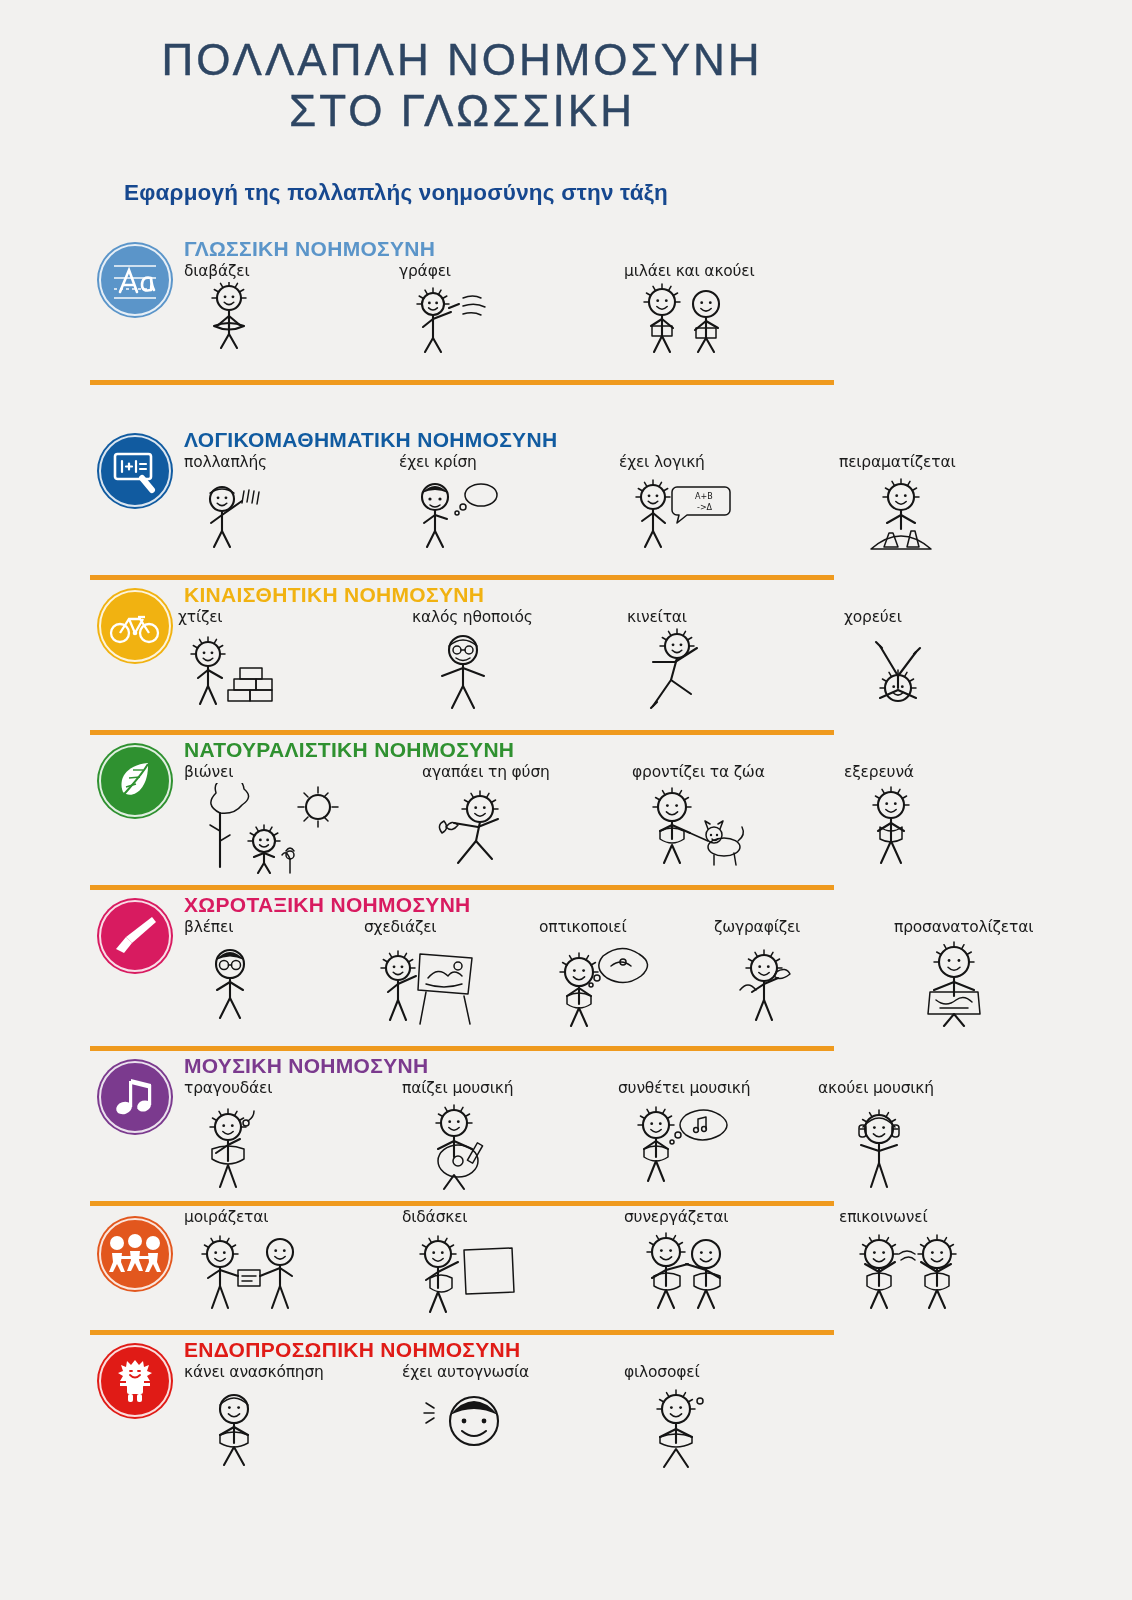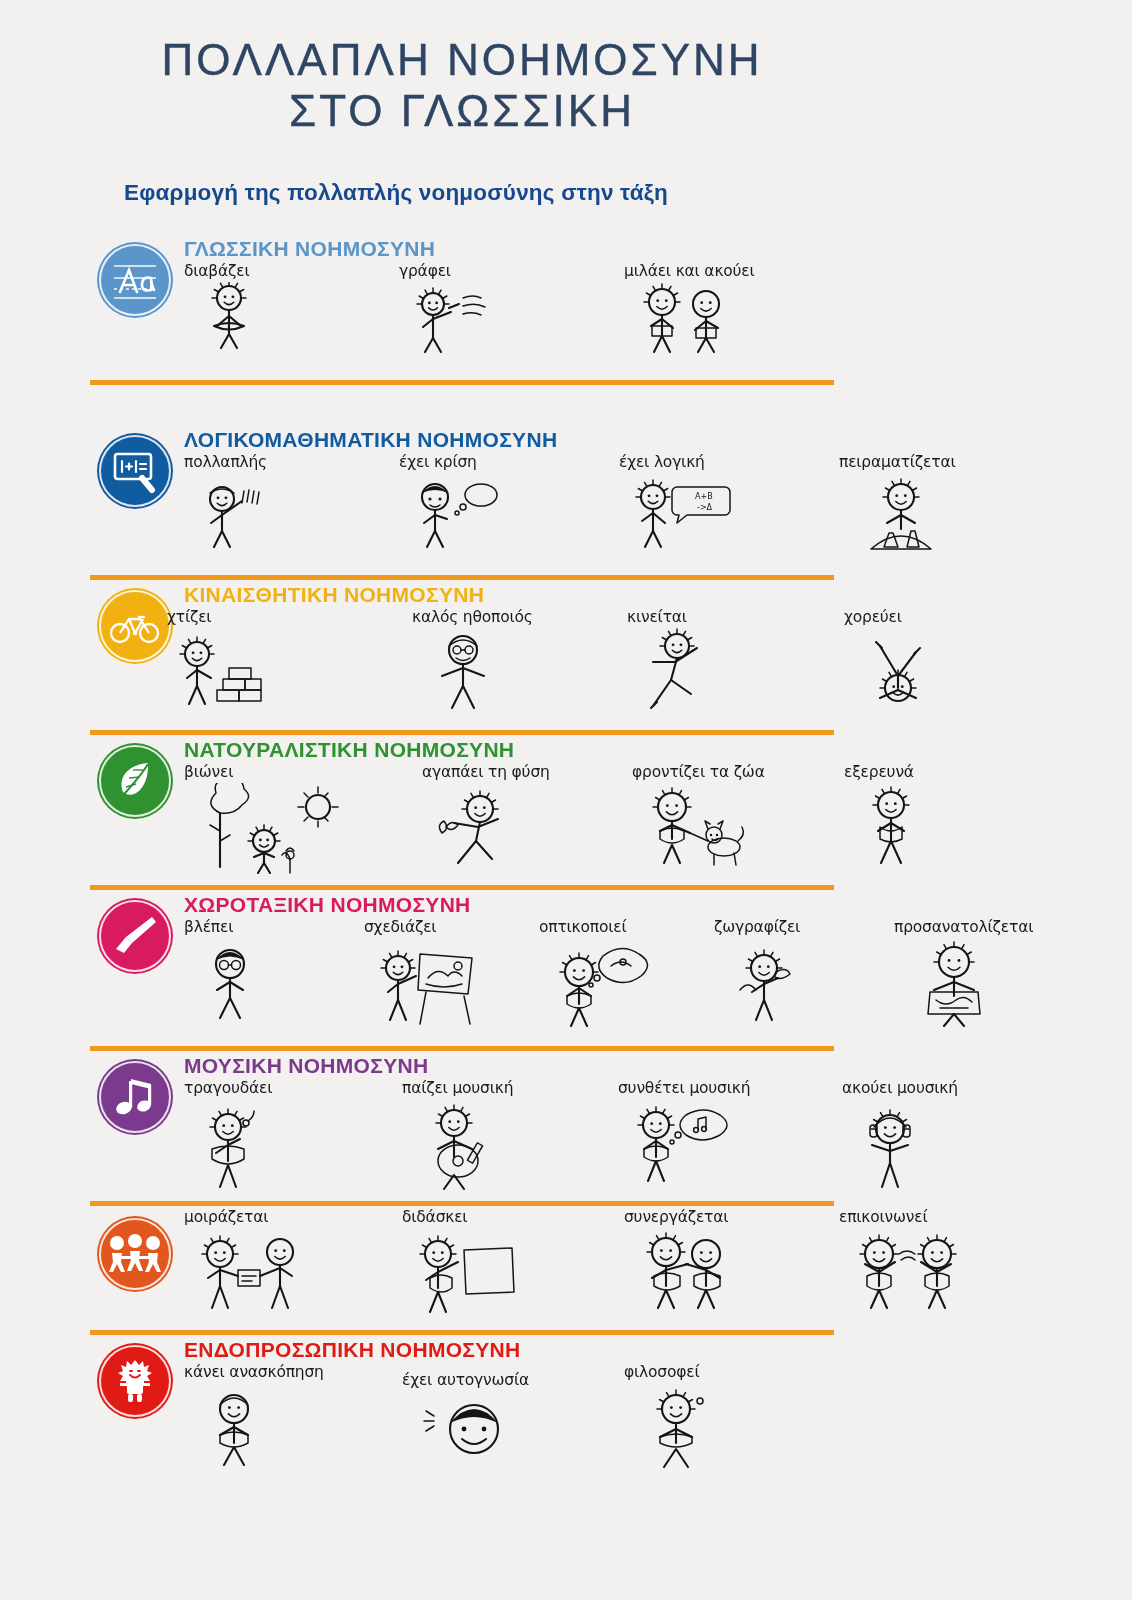--- a/index.html
+++ b/index.html
@@ -319,21 +319,21 @@
         <circle cx="11" cy="26" r="9"></circle>
                 <circle cx="40" cy="26" r="9"></circle>
         <path d="M11 26 L20 12 L31 12 L40 26 M20 12 L26 26 M26 26 L34 12"></path>
         <path d="M29 10 L36 10"></path>
       </g>
       <circle cx="26" cy="26" r="2.3" fill="#ffffff"></circle>
     </svg>
           </div>
           <div class="sec-head" style="color: rgb(241, 178, 17);">ΚΙΝΑΙΣΘΗΤΙΚΗ ΝΟΗΜΟΣΥΝΗ</div>
           <div class="items" style="position: relative; height: 122px;">
-            <div class="item" style="position: absolute; left: 77px; top: 0px;">
+            <div class="item" style="position: absolute; left: 88px; top: 0px;">
               <div class="item-label">χτίζει</div>
               <div class="sketch">
                 <svg width="100" height="84" viewBox="0 0 100 84">
      <circle class="ink" cx="24" cy="26" r="12"></circle>
                   <circle class="ink-fill" cx="20.04" cy="24.8" r="1.4"></circle>
                   <circle class="ink-fill" cx="27.96" cy="24.8" r="1.4"></circle>
                   <path class="ink-thin" d="M19.2 30.2 q4.800000000000001 4.800000000000001 9.600000000000001 0"></path>
                   <line class="ink-thin" x1="12" y1="26" x2="7" y2="26.000000000000004"></line>
                   <line class="ink-thin" x1="13.607695154586734" y1="20.000000000000004" x2="9.27756813566454" y2="17.500000000000007"></line>
                   <line class="ink-thin" x1="17.999999999999993" y1="15.60769515458674" x2="15.499999999999993" y2="11.277568135664549"></line>
@@ -787,21 +787,21 @@
      <g class="ink-thin">
                     <path d="M74 20 l0 10 M82 18 l0 12 M74 20 l8 -2"></path>
        <circle cx="72" cy="31" r="2.4"></circle>
                     <circle cx="80" cy="30" r="2.4"></circle>
                   </g>
      <circle class="ink-thin" cx="54" cy="36" r="3"></circle>
                   <circle class="ink-thin" cx="48" cy="43" r="2"></circle>
                 </svg>
               </div>
             </div>
-            <div class="item" style="position: absolute; left: 752px; top: 0px;">
+            <div class="item" style="position: absolute; left: 728px; top: 0px; align-items: center;">
               <div class="item-label">ακούει μουσική</div>
               <div class="sketch">
                 <svg width="84" height="92" viewBox="0 0 84 92">
      <circle class="ink" cx="42" cy="30" r="14"></circle>
                   <circle class="ink-fill" cx="37.38" cy="28.6" r="1.4"></circle>
                   <circle class="ink-fill" cx="46.62" cy="28.6" r="1.4"></circle>
                   <path class="ink-thin" d="M36.4 34.9 q5.6000000000000005 5.6000000000000005 11.200000000000001 0"></path>
                   <line class="ink-thin" x1="28" y1="30" x2="23" y2="30.000000000000004"></line>
                   <line class="ink-thin" x1="29.875644347017857" y1="23.000000000000004" x2="25.545517328095663" y2="20.500000000000007"></line>
                   <line class="ink-thin" x1="34.99999999999999" y1="17.87564434701786" x2="32.49999999999999" y2="13.54551732809567"></line>
@@ -1000,21 +1000,21 @@
                   <circle class="ink-fill" cx="48.62" cy="24.6" r="1.4"></circle>
                   <path class="ink-thin" d="M38.4 30.9 q5.6000000000000005 5.6000000000000005 11.200000000000001 0"></path>
      <path class="ink-thin" d="M30 22 q14 -14 28 0"></path>
      <line class="ink" x1="44" y1="40" x2="44" y2="60"></line>
      <path class="ink" d="M30 52 L44 44 L58 52"></path>
      <path class="ink-thin" d="M30 60 q14 8 28 0 l0 -8 q-14 -6 -28 0 Z"></path>
      <path class="ink" d="M34 82 L44 64 L54 82"></path>
                 </svg>
               </div>
             </div>
-            <div class="item" style="position: absolute; left: 312px; top: 8px;">
+            <div class="item" style="position: absolute; left: 312px; top: 0px;">
               <div class="item-label">έχει αυτογνωσία</div>
               <div class="sketch">
                 <svg width="110" height="84" viewBox="0 0 110 84">
      <g class="ink-thin">
        <line x1="16" y1="30" x2="26" y2="30"></line>
                     <line x1="18" y1="20" x2="26" y2="25"></line>
        <line x1="18" y1="40" x2="26" y2="35"></line>
      </g>
      <circle class="ink" cx="66" cy="38" r="24"></circle>
      <path class="ink-fill" d="M42 32 q24 -28 48 0 q-24 -12 -48 0 Z"></path>

